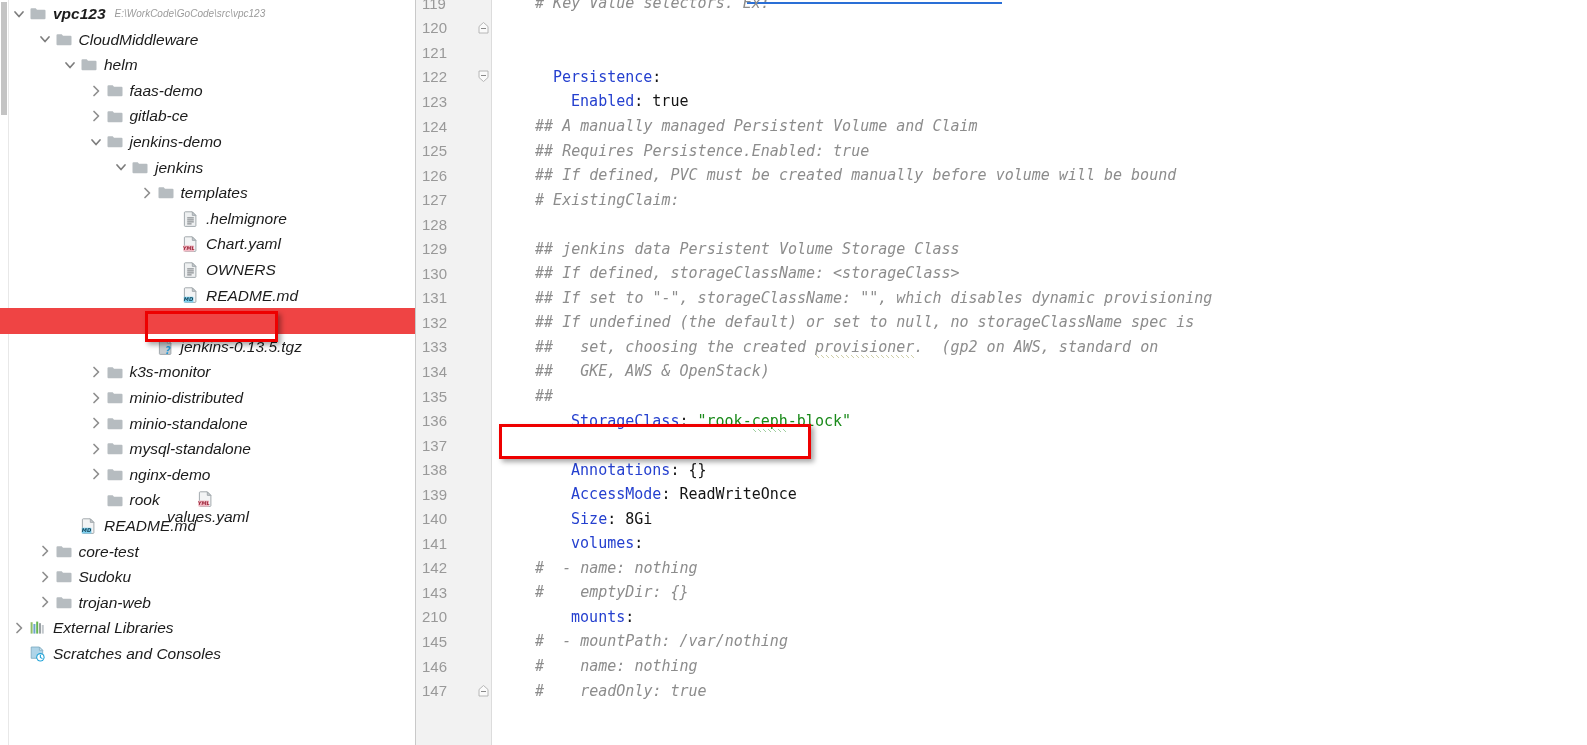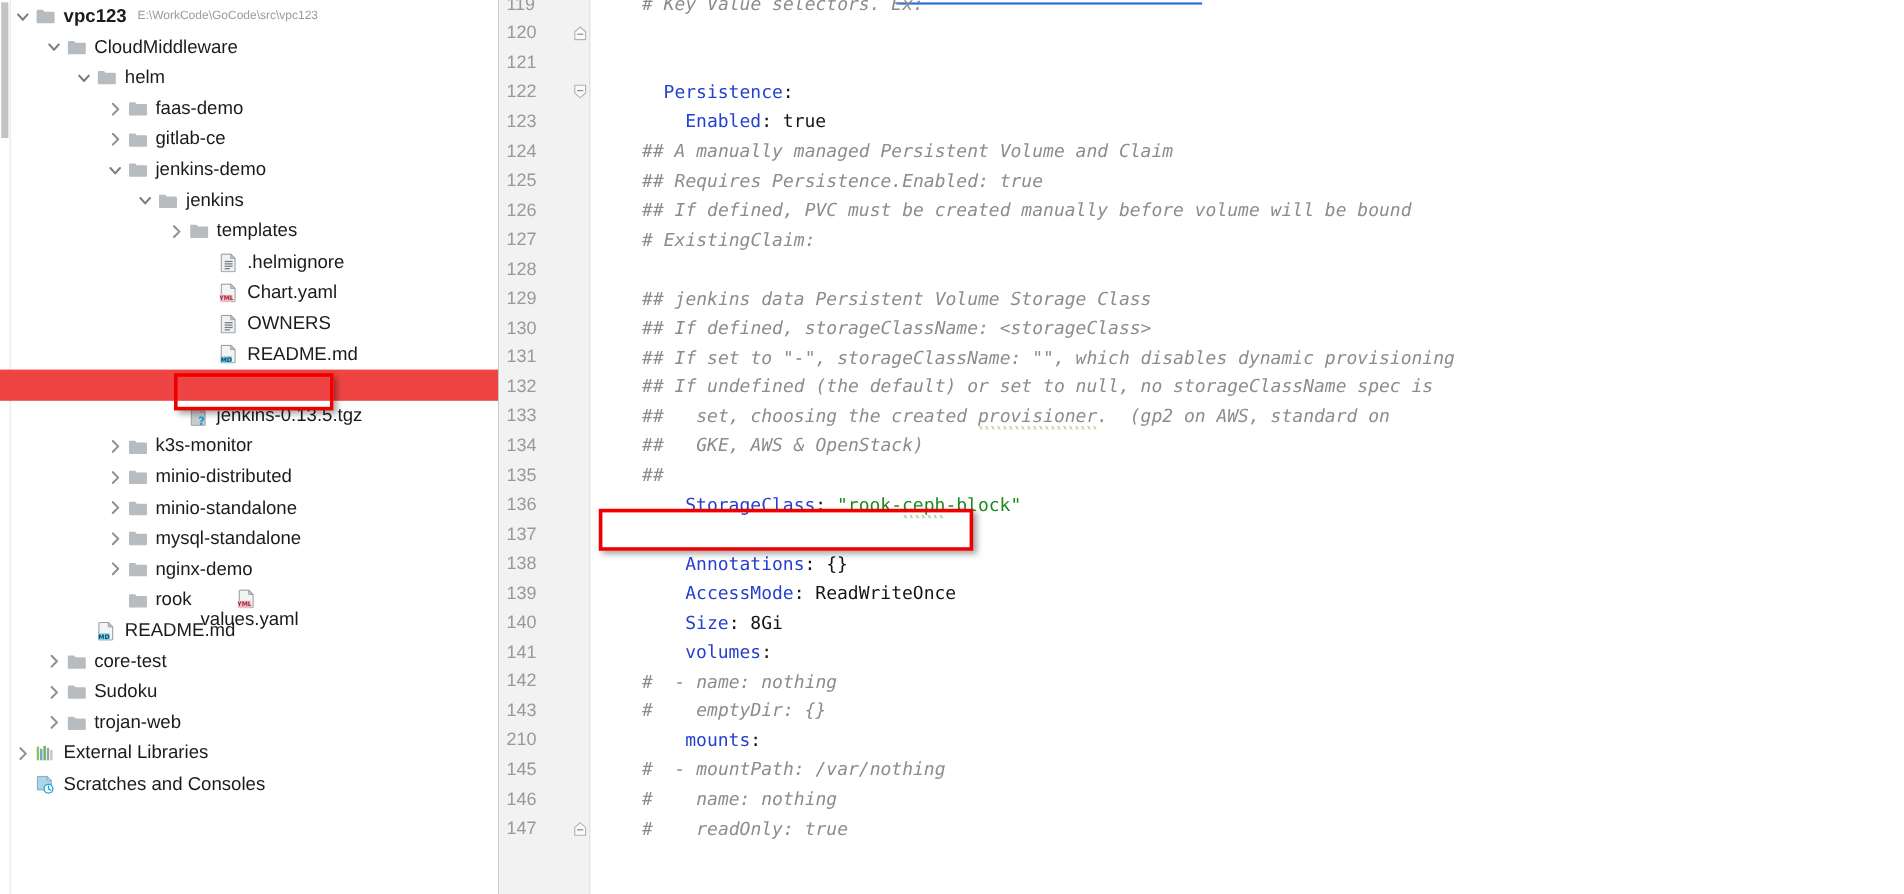--- a/index.html
+++ b/index.html
@@ -25,21 +25,21 @@
     background: #ffffff;
   }
   #sidebar-scrollbar-thumb {
     position: absolute; left: 1px; top: 2px; width: 6px; height: 113px;
     background: #c4c4c4; border-radius: 0;
   }
   #sidebar-left-rule {
     position: absolute; left: 8px; top: 0; width: 1px; height: 745px;
     background: #e8e8e8;
   }
-  #tree { position: absolute; left: 0; top: 0; width: 416px; padding-top: 1px; }
+  #tree { position: absolute; left: 0; top: 0; width: 416px; padding-top: 1px; font-style: italic; }
 
   .tree-row {
     position: relative;
     height: 25.6px;
     display: flex; align-items: center;
     white-space: nowrap;
     font-size: 15.5px;
     color: #1b1b1b;
     cursor: default;
   }

